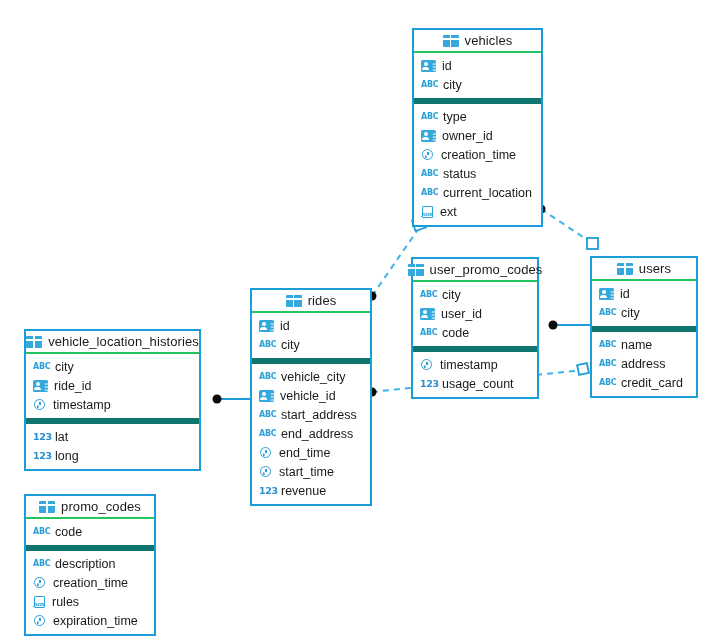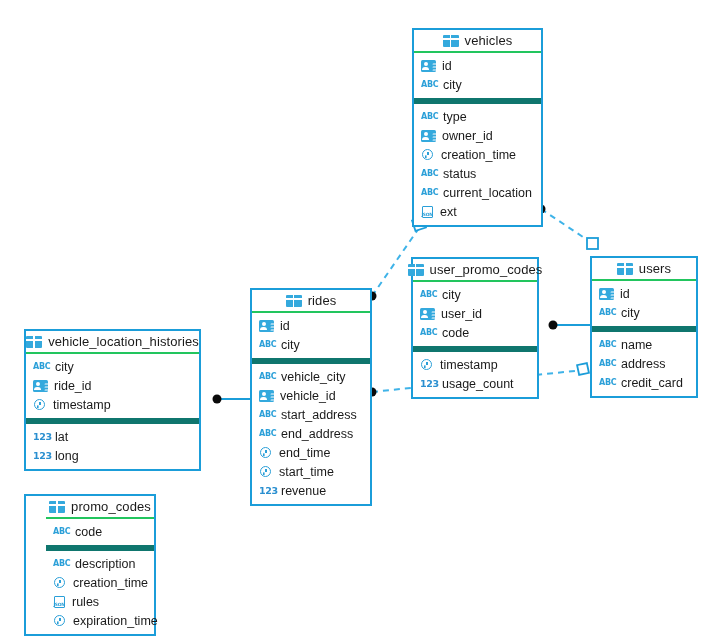--- a/index.html
+++ b/index.html
@@ -426,21 +426,21 @@
         <div class="col-row">
           <span class="ic ic-num"></span>
           <span class="col-name">lat</span>
         </div>
         <div class="col-row">
           <span class="ic ic-num"></span>
           <span class="col-name">long</span>
         </div>
       </div>
     </div>
-    <div class="table-node" style="left: 24px; top: 494px; width: 132px; padding-left: 20px;">
+    <div class="table-node" style="left: 24px; top: 494px; width: 132px;">
       <div class="table-header">
         <span class="ic ic-table"></span>
         <span class="table-title">promo_codes</span>
       </div>
       <div class="col-group">
         <div class="col-row key">
           <span class="ic ic-abc"></span>
           <span class="col-name">code</span>
         </div>
       </div>

